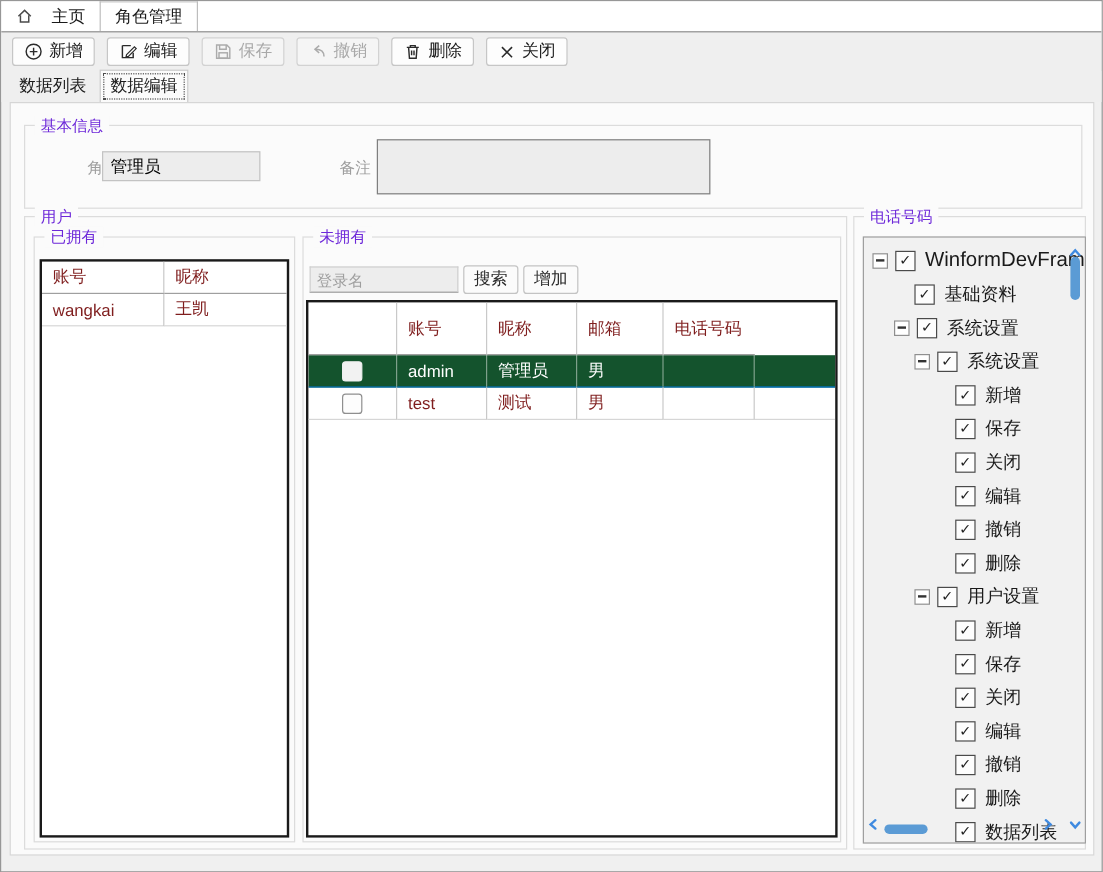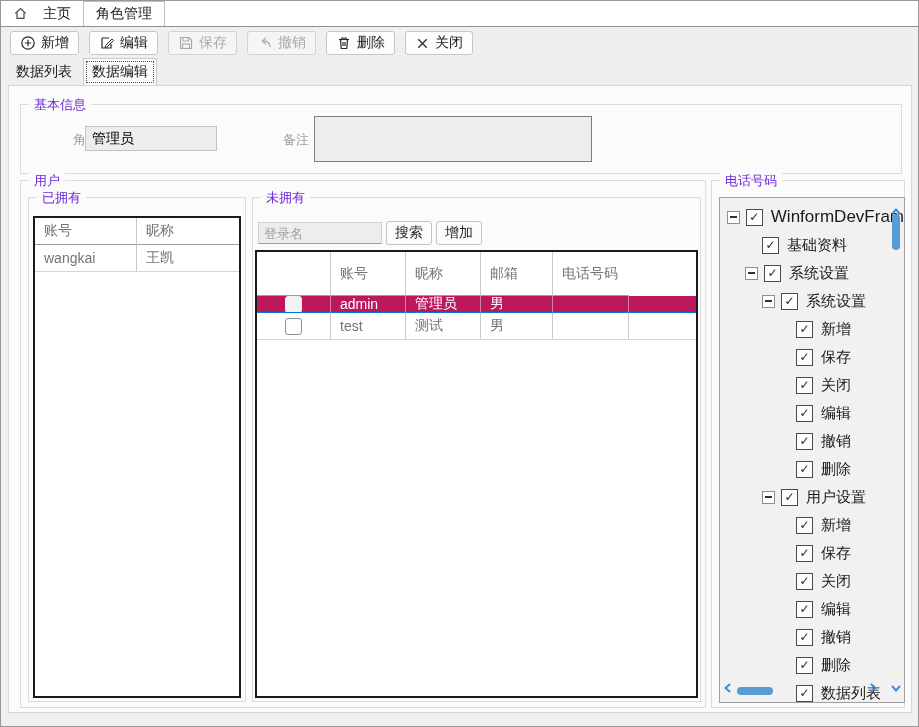--- a/index.html
+++ b/index.html
@@ -35,21 +35,21 @@
   
   .lbl{position:absolute;font-size:13px;color:#9e9e9e;white-space:nowrap;}
   .role-input{position:absolute;left:64px;top:21px;width:118px;height:23px;background:#ededed;border:1px solid #c3c3c3;
     font-size:14px;color:#000;padding:0 6px;font-family:inherit;}
   .remark-area{position:absolute;left:293px;top:11px;width:272px;height:40px;background:#ededed;border:1px solid #7f7f7f;
     resize:none;font-family:inherit;}
 
   
   .tbl{position:absolute;background:#fff;border:2px solid #1a1a1a;box-sizing:border-box;overflow:hidden;}
   .trow{display:grid;box-sizing:border-box;}
-  .tcell{padding:0 9px;font-size:14px;color:#737373;border-right:1px solid #c9c9c9;display:flex;align-items:center;
+  .tcell{padding:0 9px;font-size:14px;color:#7f1d1d;border-right:1px solid #c9c9c9;display:flex;align-items:center;
     box-sizing:border-box;overflow:hidden;white-space:nowrap;}
   .tcell:last-child{border-right:none;}
   .thead .tcell{border-bottom:1px solid #9f9f9f;}
   .tbody-row .tcell{border-bottom:1px solid #d6d6d6;}
   .tbody-row.selected{background:#0078d7;}
   .tbody-row.selected .tcell{color:#fff;border-right-color:rgba(255,255,255,.45);border-bottom-color:#0078d7;}
   .owned-cols{grid-template-columns:102px 1fr;}
   .unowned-cols{grid-template-columns:74px 75px 75px 72px 76px 1fr;}
   .thead.wrap .tcell{white-space:normal;line-height:19px;align-items:center;}
   .rowcheck{width:15px;height:15px;border:1px solid #8f8f8f;border-radius:3px;background:#fdfdfd;margin:0 auto;}
@@ -201,21 +201,21 @@
         <button class="mini-btn" style="left:183px;">增加</button>
         <div class="tbl" style="left:2px;top:52px;width:443px;height:448px;">
           <div class="trow thead wrap unowned-cols" style="height:44px;" id="unowned-head">
               <div class="tcell"></div>
               <div class="tcell">账号</div>
               <div class="tcell">昵称</div>
               <div class="tcell">邮箱</div>
               <div class="tcell">电话号码</div>
             </div>
           <div id="unowned-body">
-              <div class="trow tbody-row unowned-cols selected" style="height: 17px; background: #be185d;">
+              <div class="trow tbody-row unowned-cols selected" style="height: 27px; background: #14532d;">
                 <div class="tcell">
                   <div class="rowcheck"></div>
                 </div>
                 <div class="tcell">admin</div>
                 <div class="tcell">管理员</div>
                 <div class="tcell">男</div>
                 <div class="tcell"></div>
                 <div class="tcell"></div>
               </div>
               <div class="trow tbody-row unowned-cols" style="height: 27px; text-align: right;">

